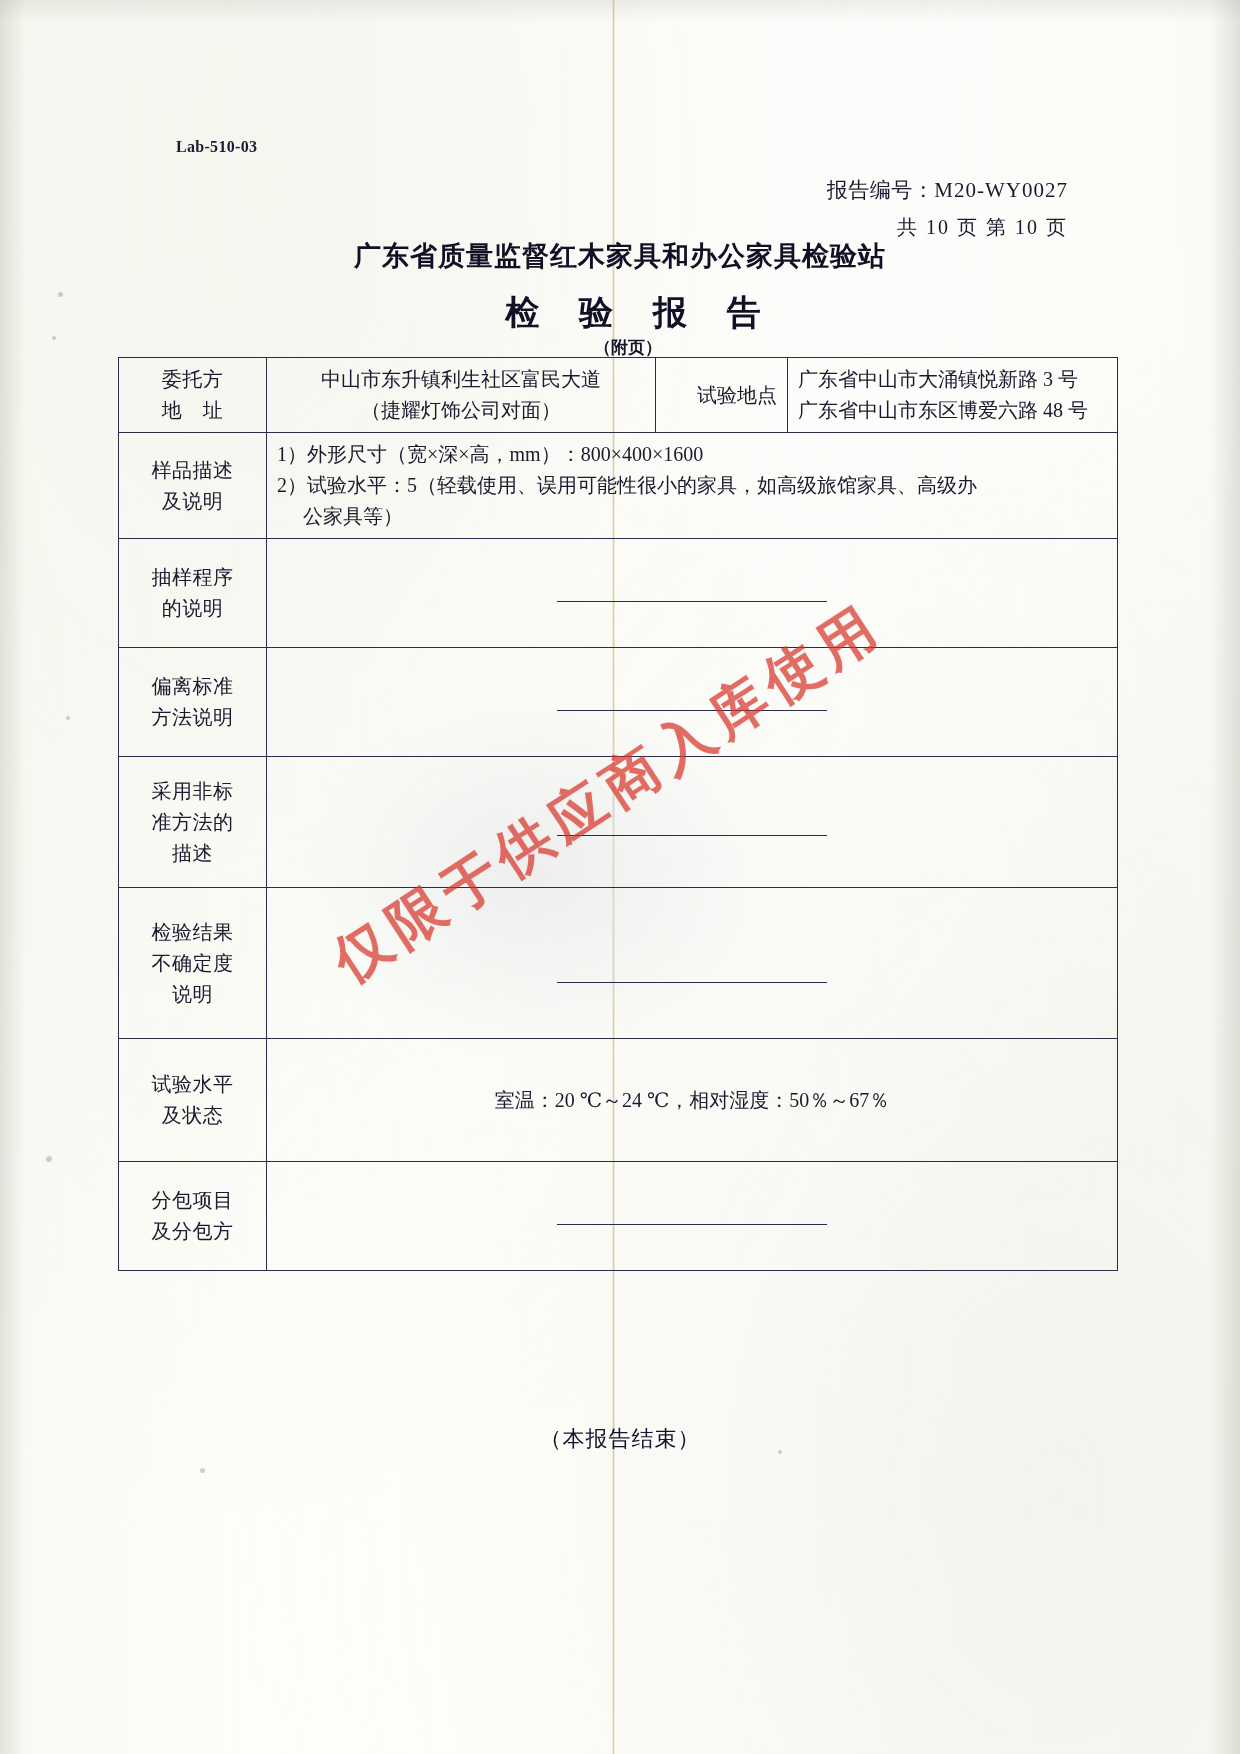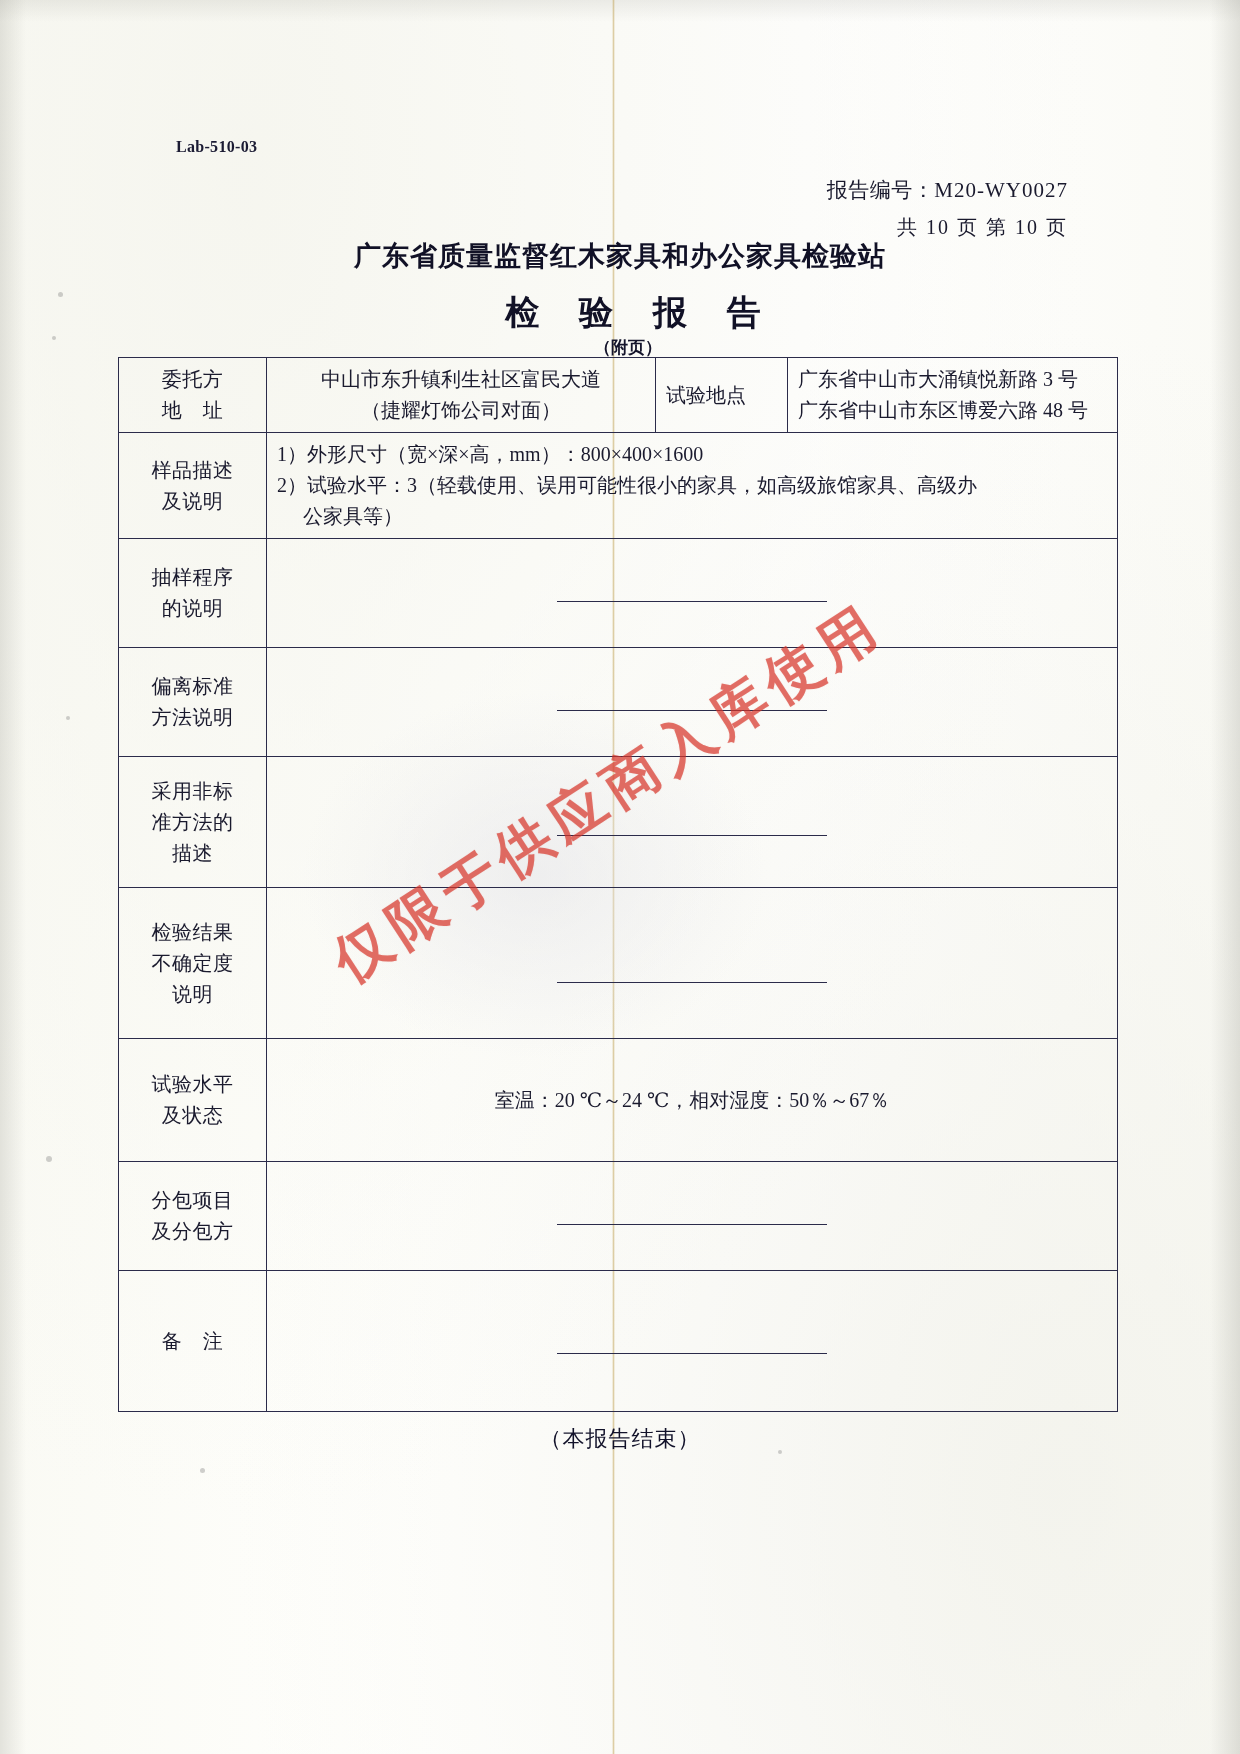--- a/index.html
+++ b/index.html
@@ -157,21 +157,21 @@
   }
   .center { text-align: center; }
 
   td.addr-val {
     text-align: center;
     line-height: 1.6;
     font-size: 20px;
   }
   td.place-label {
     width: 132px;
-    text-align: left;
+    text-align: right;
     white-space: nowrap;
     font-size: 20px;
   }
   td.place-val {
     width: 330px;
     font-size: 19px;
     line-height: 1.6;
     white-space: nowrap;
     padding-left: 12px;
   }
@@ -293,21 +293,21 @@
             <div>广东省中山市大涌镇悦新路 3 号</div>
             <div>广东省中山市东区博爱六路 48 号</div>
           </td>
         </tr>
 
         <tr>
           <td class="label">样品描述
 及说明</td>
           <td class="val sample-desc" colspan="3">
             <div>1）外形尺寸（宽×深×高，mm）：800×400×1600</div>
-            <div class="ln2">2）试验水平：3（轻载使用、误用可能性很小的家具，如高级旅馆家具、高级办</div>
+            <div class="ln2">2）试验水平：5（轻载使用、误用可能性很小的家具，如高级旅馆家具、高级办</div>
             <div class="ln2-cont">公家具等）</div>
           </td>
         </tr>
 
         <tr>
           <td class="label">抽样程序
 的说明</td>
           <td class="val rule-cell" colspan="3">
             <span class="rule-pos" style="top:62px;"></span>
           </td>
@@ -346,26 +346,20 @@
         </tr>
 
         <tr>
           <td class="label">分包项目
 及分包方</td>
           <td class="val rule-cell" colspan="3">
             <span class="rule-pos" style="top:62px;"></span>
           </td>
         </tr>
 
-        <tr>
-          <td class="label">备　注</td>
-          <td class="val rule-cell" colspan="3" style="height:128px;">
-            <span class="rule-pos" style="top:82px;"></span>
-          </td>
-        </tr>
       </tbody>
     </table>
   </div>
 
   <div class="closing">（本报告结束）</div>
 
   <div class="watermark">仅限于供应商入库使用</div>
 </div>
 
 </body></html>

